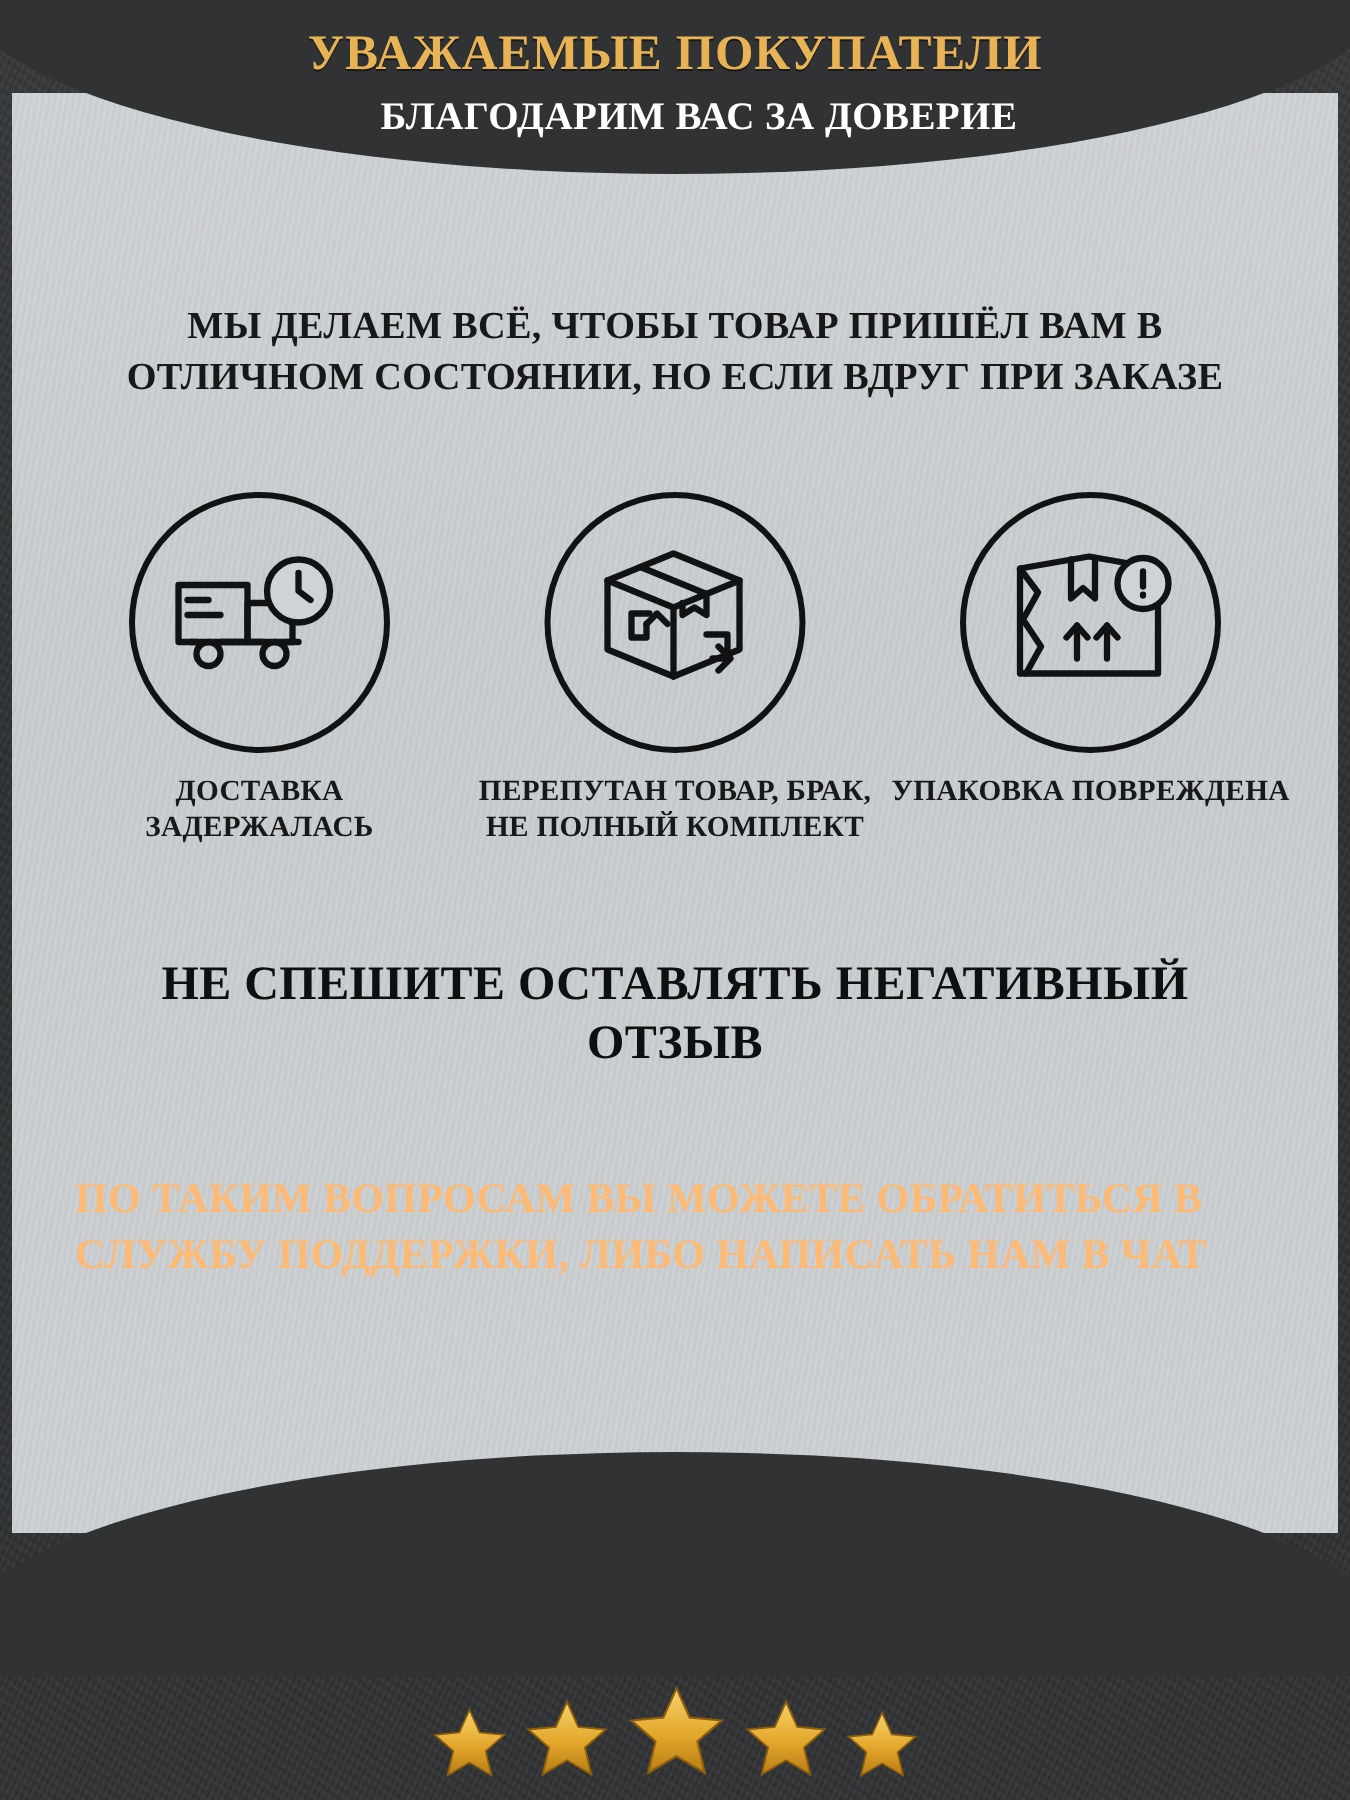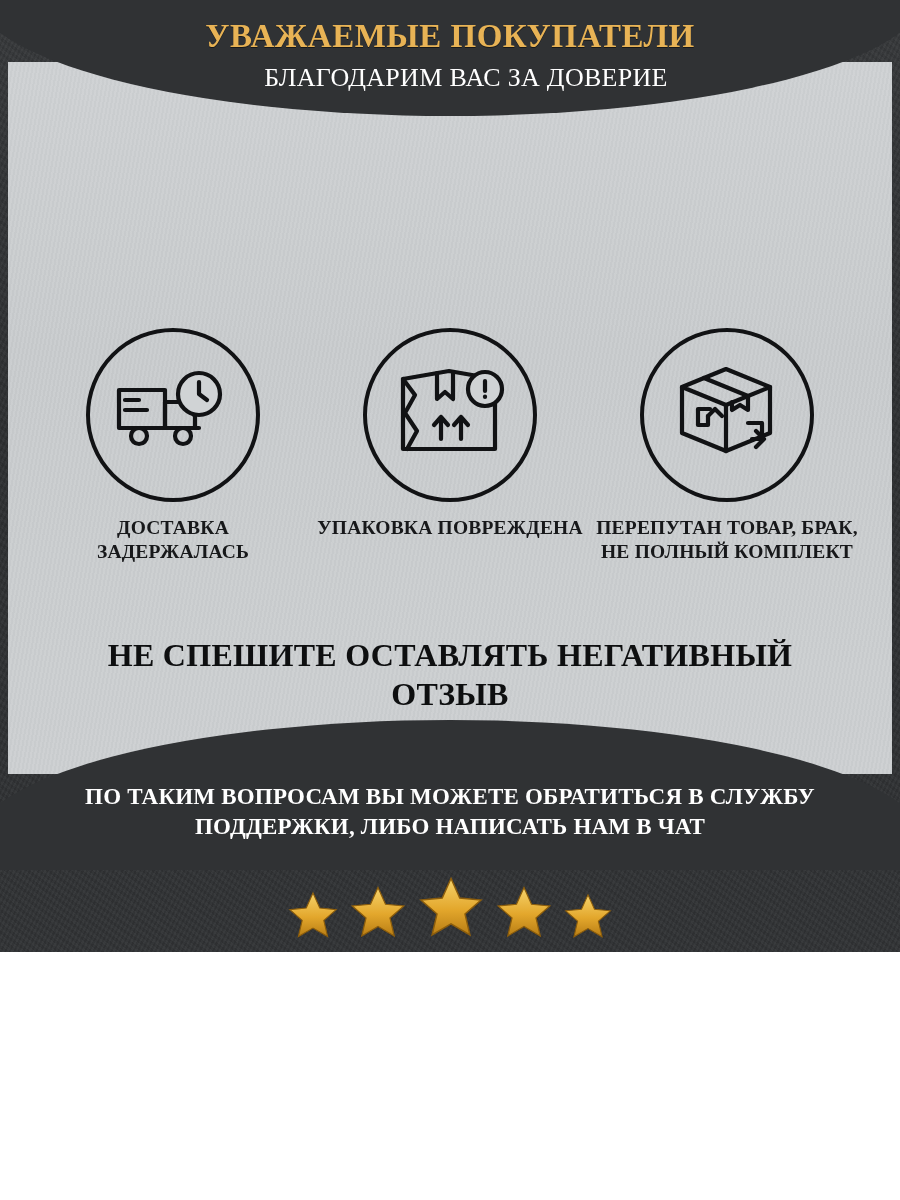--- a/index.html
+++ b/index.html
@@ -6,21 +6,21 @@
     margin: 0;
     padding: 0;
     background: #ffffff;
   }
   body {
     font-family: "Liberation Serif", serif;
   }
   .page {
     position: relative;
     width: 900px;
-    height: 952px;
+    height: 1200px;
     overflow: hidden;
     background: #2f3133;
   }
 
   
   .backdrop {
     position: absolute;
     inset: 0;
     background:
       repeating-linear-gradient(115deg, rgba(255,255,255,0.025) 0 2px, rgba(0,0,0,0.03) 2px 4px),
@@ -73,21 +73,21 @@
     font-size: 33px;
     font-weight: bold;
     letter-spacing: 0.5px;
     color: #e8b355;
     text-shadow: 0 1px 0 rgba(0,0,0,0.5);
     line-height: 1.1;
   }
   .header-sub {
     margin-top: 8px;
     font-size: 26px;
-    font-weight: normal;
+    font-weight: bold;
     color: #ffffff;
     line-height: 1.25;
     letter-spacing: 0.3px;
     padding-left: 32px;
   }
 
   
   .intro {
     position: absolute;
     left: 60px;
@@ -149,24 +149,24 @@
     line-height: 1.22;
     letter-spacing: 0.3px;
   }
 
   
   .support {
     position: absolute;
     left: 50px;
     right: 50px;
     top: 782px;
-    text-align: center;
-    font-size: 23px;
-    font-weight: bold;
-    color: #ffffff;
+    text-align: left;
+    font-size: 28px;
+    font-weight: bold;
+    color: #fdba74;
     line-height: 1.32;
     letter-spacing: 0.2px;
   }
 
   
   .footer {
     position: absolute;
     left: 0;
     right: 0;
     bottom: 0;
@@ -209,57 +209,40 @@
   <div class="panel">
     <div class="panel-curve-top"></div>
     <div class="panel-curve-bottom"></div>
   </div>
 
   <div class="header">
     <div class="header-title">УВАЖАЕМЫЕ ПОКУПАТЕЛИ</div>
     <div class="header-sub">БЛАГОДАРИМ ВАС ЗА ДОВЕРИЕ</div>
   </div>
 
+  <div class="intro">МЫ ДЕЛАЕМ ВСЁ, ЧТОБЫ ТОВАР ПРИШЁЛ ВАМ В ОТЛИЧНОМ СОСТОЯНИИ, НО ЕСЛИ ВДРУГ ПРИ ЗАКАЗЕ</div>
 
   <div class="features">
 
     <div class="feature">
       <div class="icon-circle">
         <span>
           <svg width="120" height="90" viewBox="0 0 120 90" fill="none" stroke="#111214" stroke-width="4.2" stroke-linecap="round" stroke-linejoin="round">
             <path d="M6 22 h46 v38 H6 z"></path>
             <path d="M52 34 h17 l13 14 v12 H52 z"></path>
             <circle cx="26" cy="68" r="8"></circle>
             <circle cx="70" cy="68" r="8"></circle>
             <path d="M14 60 h4 M34 60 h28 M78 60 h8"></path>
             <path d="M12 32 h14 M12 42 h22"></path>
             <circle cx="86" cy="26" r="21" fill="#d0d3d5"></circle>
             <path d="M86 14 v12 l8 6"></path>
           </svg>
         </span>
       </div>
       <div class="feature-label">ДОСТАВКА ЗАДЕРЖАЛАСЬ</div>
-    </div>
-
-    <div class="feature">
-      <div class="icon-circle">
-        <span>
-          <svg width="118" height="104" viewBox="0 0 118 104" fill="none" stroke="#111214" stroke-width="4.2" stroke-linecap="round" stroke-linejoin="round">
-            <path d="M12 18 L58 10 L104 18 v70 H12 Z"></path>
-            <path d="M12 18 L24 34 L14 52 L26 70 L16 88"></path>
-            <path d="M46 12 v26 l8 -7 8 7 V11"></path>
-            <path d="M50 78 v-22 M50 56 l-7 8 M50 56 l7 8"></path>
-            <path d="M70 78 v-22 M70 56 l-7 8 M70 56 l7 8"></path>
-            <circle cx="94" cy="28" r="17" fill="#d0d3d5"></circle>
-            <path d="M94 20 v10"></path>
-            <path d="M94 35.5 v0.5"></path>
-          </svg>
-        </span>
-      </div>
-      <div class="feature-label">УПАКОВКА ПОВРЕЖДЕНА</div>
     </div>
 
     <div class="feature">
       <div class="icon-circle">
         <span>
           <svg width="126" height="112" viewBox="0 0 126 112" fill="none" stroke="#111214" stroke-width="4.2" stroke-linecap="round" stroke-linejoin="round">
             <path d="M18 30 L62 12 L106 30 L62 48 Z"></path>
             <path d="M18 30 v46 L62 94 V48"></path>
             <path d="M106 30 v46 L62 94"></path>
             <path d="M40 21 L84 39"></path>
@@ -267,20 +250,38 @@
             <path d="M46 52 h-12 v16 h10 v-9" stroke-width="4.2"></path>
             <path d="M44 59 l7 -7 7 7"></path>
             <path d="M84 66 h14 v16 h-10"></path>
             <path d="M92 74 l8 8 -8 8"></path>
           </svg>
         </span>
       </div>
       <div class="feature-label">ПЕРЕПУТАН ТОВАР, БРАК, НЕ ПОЛНЫЙ КОМПЛЕКТ</div>
     </div>
 
+    <div class="feature">
+      <div class="icon-circle">
+        <span>
+          <svg width="118" height="104" viewBox="0 0 118 104" fill="none" stroke="#111214" stroke-width="4.2" stroke-linecap="round" stroke-linejoin="round">
+            <path d="M12 18 L58 10 L104 18 v70 H12 Z"></path>
+            <path d="M12 18 L24 34 L14 52 L26 70 L16 88"></path>
+            <path d="M46 12 v26 l8 -7 8 7 V11"></path>
+            <path d="M50 78 v-22 M50 56 l-7 8 M50 56 l7 8"></path>
+            <path d="M70 78 v-22 M70 56 l-7 8 M70 56 l7 8"></path>
+            <circle cx="94" cy="28" r="17" fill="#d0d3d5"></circle>
+            <path d="M94 20 v10"></path>
+            <path d="M94 35.5 v0.5"></path>
+          </svg>
+        </span>
+      </div>
+      <div class="feature-label">УПАКОВКА ПОВРЕЖДЕНА</div>
+    </div>
+
   </div>
 
   <div class="headline">НЕ СПЕШИТЕ ОСТАВЛЯТЬ НЕГАТИВНЫЙ ОТЗЫВ</div>
 
   <div class="support">ПО ТАКИМ ВОПРОСАМ ВЫ МОЖЕТЕ ОБРАТИТЬСЯ В СЛУЖБУ ПОДДЕРЖКИ, ЛИБО НАПИСАТЬ НАМ В ЧАТ</div>
 
   <div class="footer">
     <div class="stars">
       <span class="star">
         <svg width="56" height="54" viewBox="0 0 24 24">

